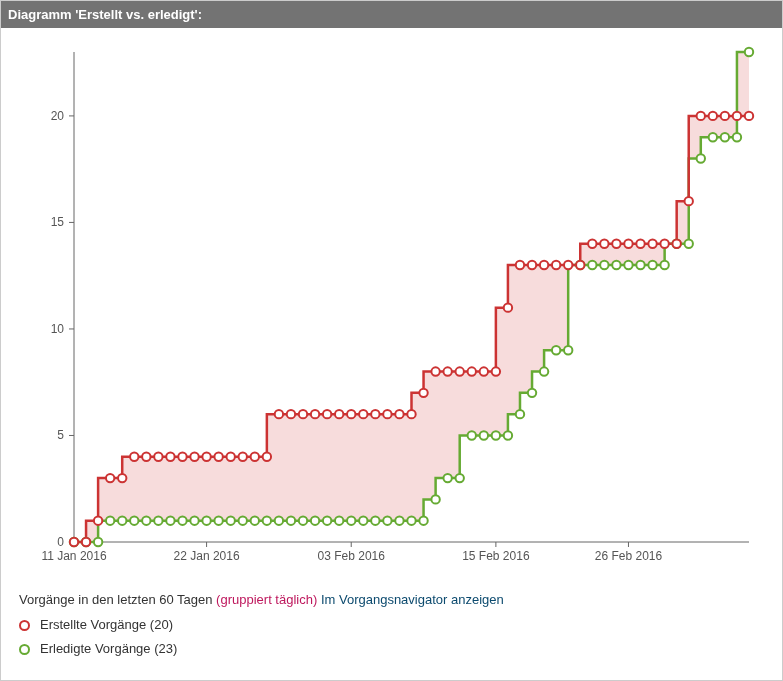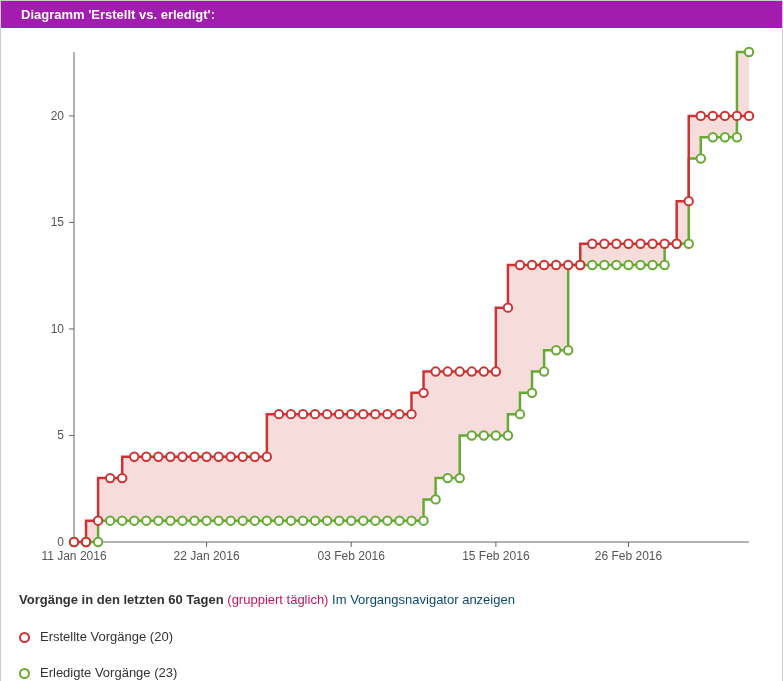--- a/index.html
+++ b/index.html
@@ -1,26 +1,26 @@
 <!DOCTYPE html>
 <html><head>
 <meta charset="utf-8">
 <style>
   html,body{margin:0;padding:0;font-family:Arial,Helvetica,sans-serif;font-size:13px;color:#333;background:#fff}
   .panel{width:783px;box-sizing:border-box;border:1px solid #ccc;background:#fff}
-  .panel-header{background:#a21caf;color:#fff;font-weight:bold;font-size:13px;padding:6px 20px}
+  .panel-header{background:#737373;color:#fff;font-weight:bold;font-size:13px;padding:6px 7px}
   .chart-wrap{padding:14px 18px 6px 18px;position:relative}
   svg{display:block}
   .axis-line{stroke:#666;stroke-width:1}
   .tick-label{font-size:12px;fill:#555;font-family:Arial}
   .footer{padding:10px 18px 18px 18px;line-height:1.9}
-  .footer .title{font-weight:bold}
+  .footer .title{font-weight:normal}
   .footer .muted{color:#be185d}
   .footer a.link{color:#0c4a6e;text-decoration:none}
-  .legend-row{display:flex;align-items:center;margin-top:12px}
+  .legend-row{display:flex;align-items:center;margin-top:0}
   .legend-marker{width:11px;height:11px;border-radius:50%;box-sizing:border-box;margin-right:10px;border:2px solid}
   .legend-red{border-color:#cc3333;background:#fff}
   .legend-green{border-color:#66aa33;background:#fff}
 </style>
 </head>
 <body>
 
 <div class="panel">
   <div class="panel-header">
     <span>Diagramm 'Erstellt vs. erledigt':</span>

